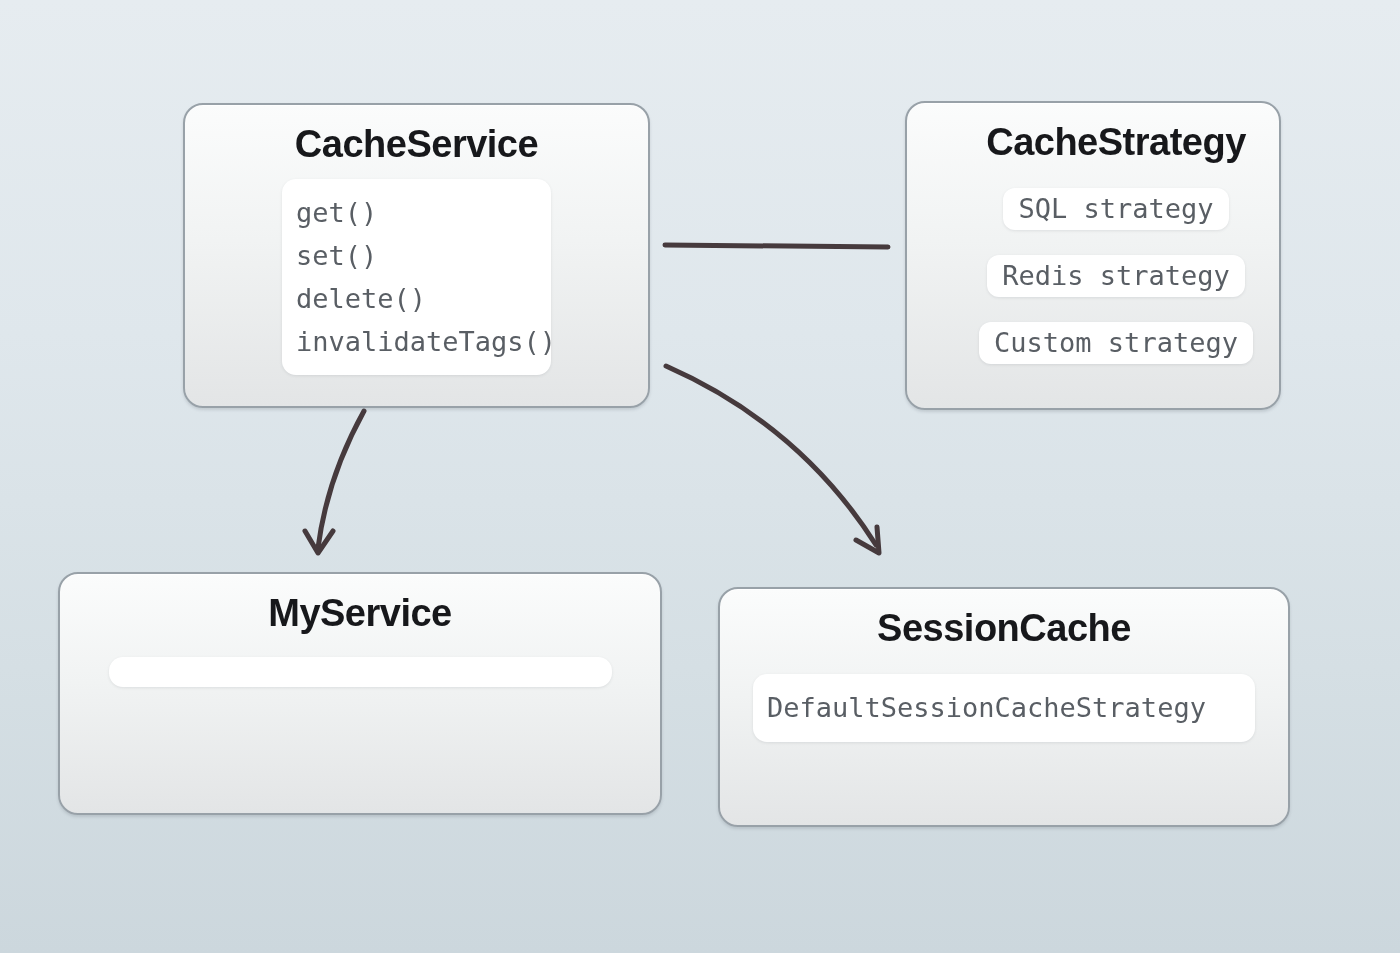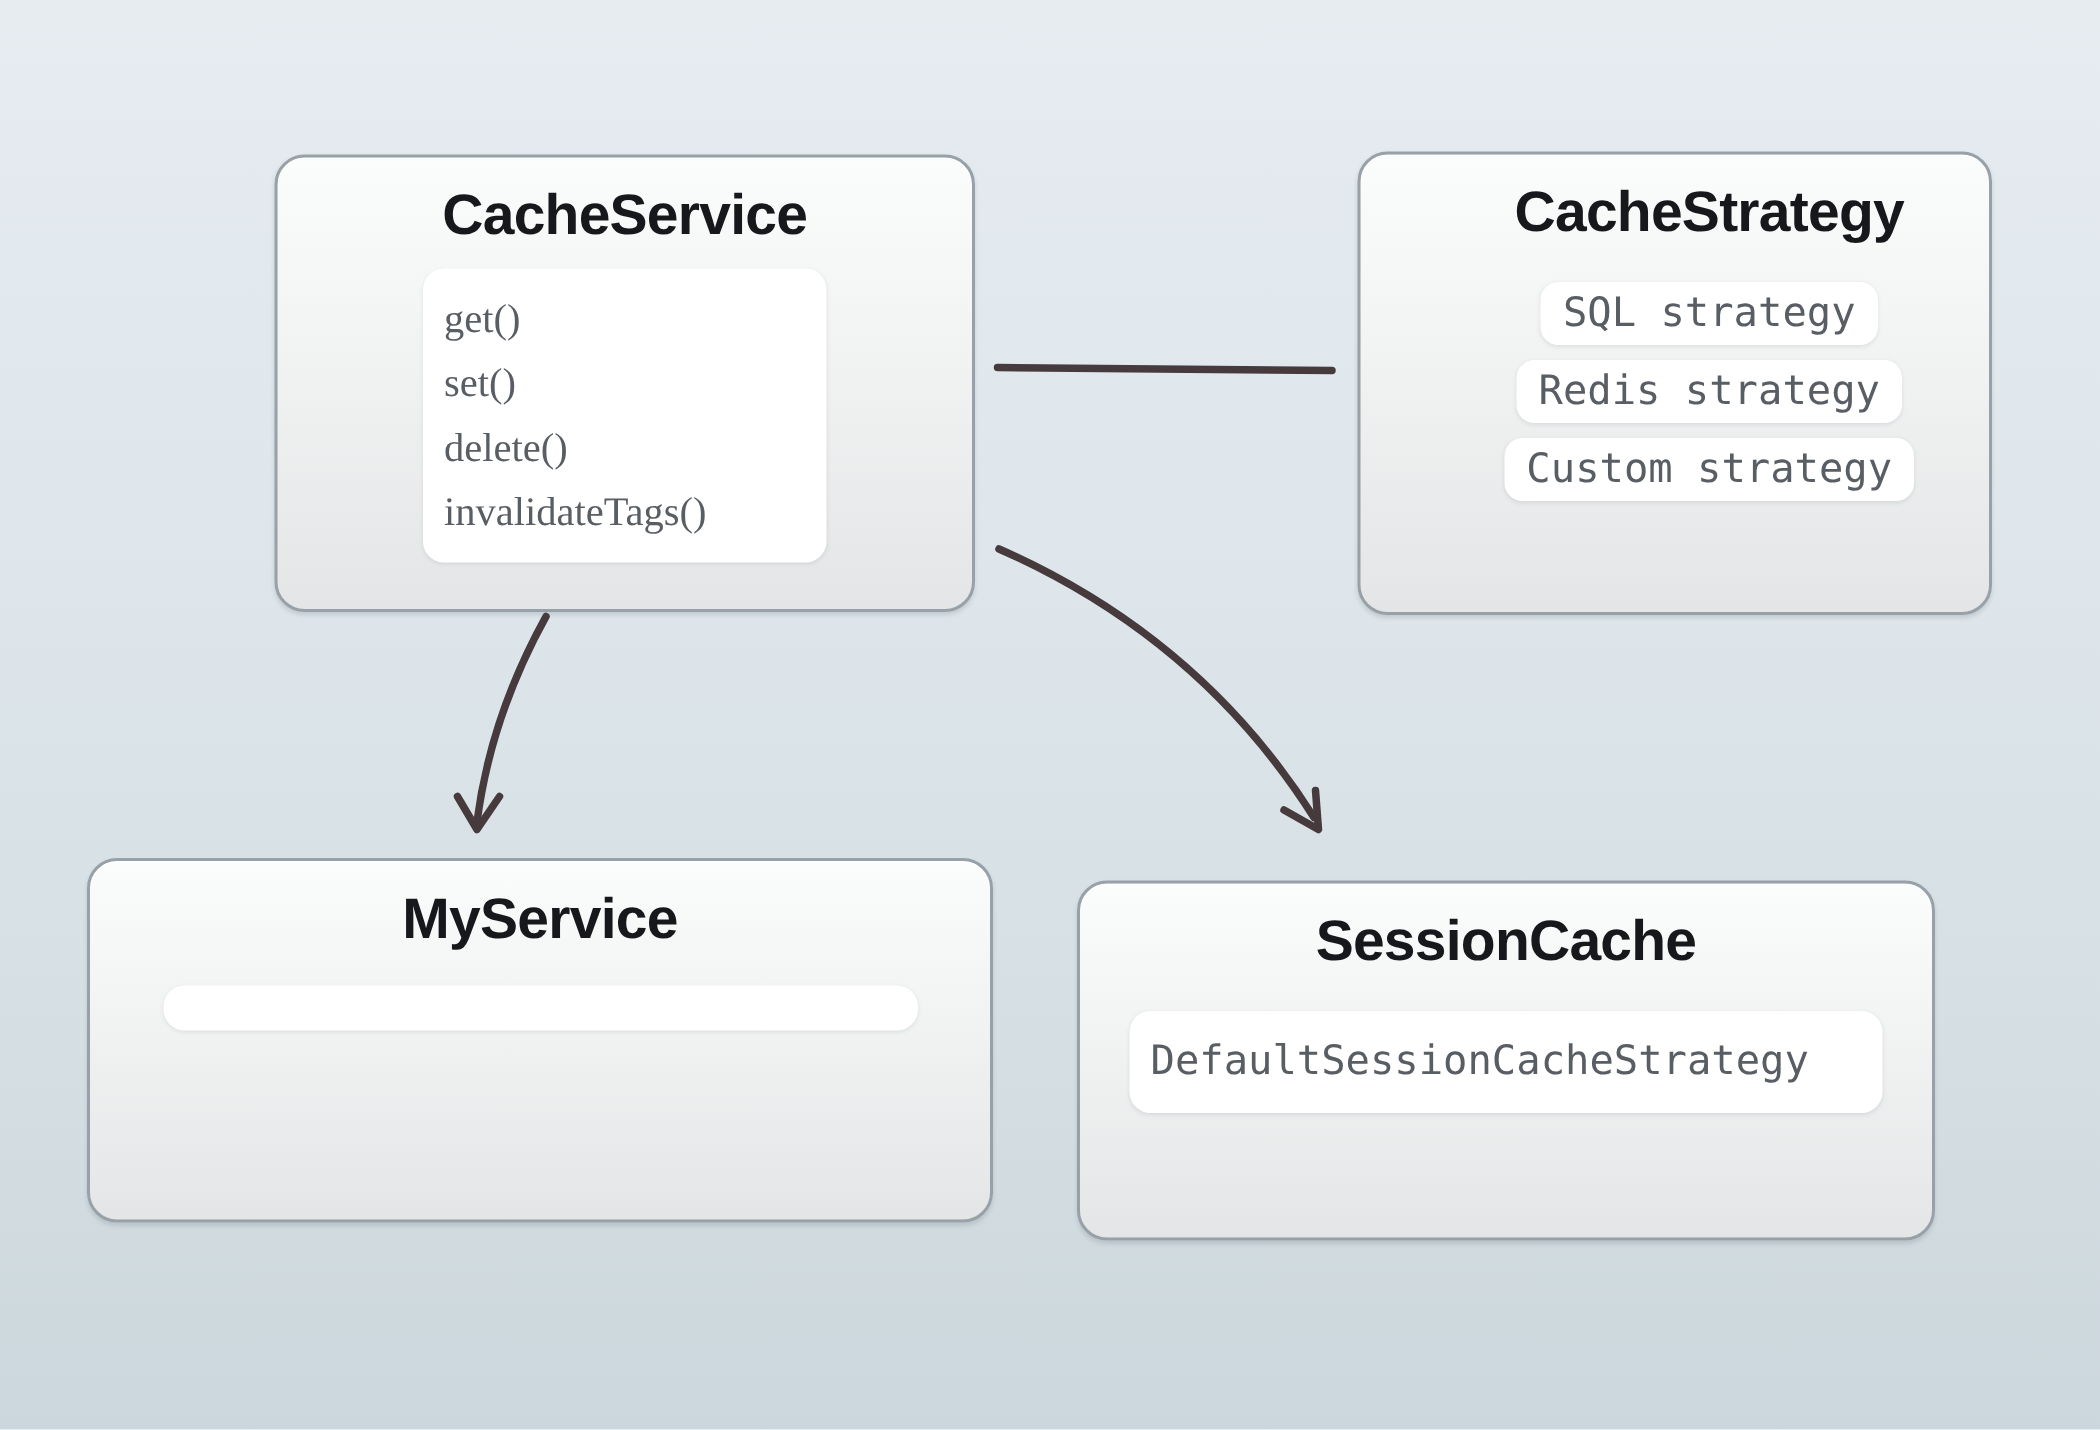--- a/index.html
+++ b/index.html
@@ -17,21 +17,21 @@
     box-sizing: border-box;
     background: linear-gradient(180deg, #fbfcfc 0%, #f1f3f3 45%, #e3e5e6 100%);
     border: 2px solid #98a1a8;
     border-radius: 20px;
     box-shadow: 0 2px 3px rgba(90, 102, 112, 0.20), inset 0 1px 0 rgba(255,255,255,0.85);
     display: flex;
     flex-direction: column;
     align-items: center;
   }
   #node-cache-service  { left: 183px; top: 103px; width: 467px; height: 305px; }
-  #node-cache-strategy { left: 905px; top: 101px; width: 423px; height: 309px; padding-left: 46px; }
+  #node-cache-strategy { left: 905px; top: 101px; width: 376px; height: 309px; padding-left: 46px; }
   #node-my-service     { left:  58px; top: 572px; width: 604px; height: 243px; }
   #node-session-cache  { left: 718px; top: 570px; width: 572px; height: 240px; margin-top: 17px; }
 
   .node-title {
     margin-top: 17px;
     font-size: 38px;
     font-weight: 700;
     color: #17181b;
     letter-spacing: -0.5px;
     line-height: 44px;
@@ -45,21 +45,20 @@
     font-size: 27px;
     color: #595e64;
     text-align: left;
   }
   #node-cache-service .code-panel {
     margin-top: 13px;
     width: 269px;
     box-sizing: border-box;
     padding: 12px 0 12px 14px;
     line-height: 43px;
-    font-family: Liberation Serif, serif;
   }
   #node-my-service .code-panel {
     margin-top: 22px;
     width: 503px;
     box-sizing: border-box;
     padding: 15px 0 15px 16px;
     line-height: 44px;
   }
   #node-session-cache .code-panel {
     margin-top: 24px;
@@ -68,21 +67,21 @@
     padding: 14px 0 14px 14px;
     line-height: 40px;
   }
   .code-line.indent { margin-left: 2ch; }
 
   .pill-stack {
     margin-top: 24px;
     display: flex;
     flex-direction: column;
     align-items: center;
-    gap: 10px;
+    gap: 25px;
   }
   .pill {
     background: #ffffff;
     border-radius: 12px;
     box-shadow: 0 1px 3px rgba(70, 80, 90, 0.12);
     padding: 5px 15px;
     font-family: "DejaVu Sans Mono", "Liberation Mono", monospace;
     font-size: 27px;
     line-height: 32px;
     color: #595e64;

